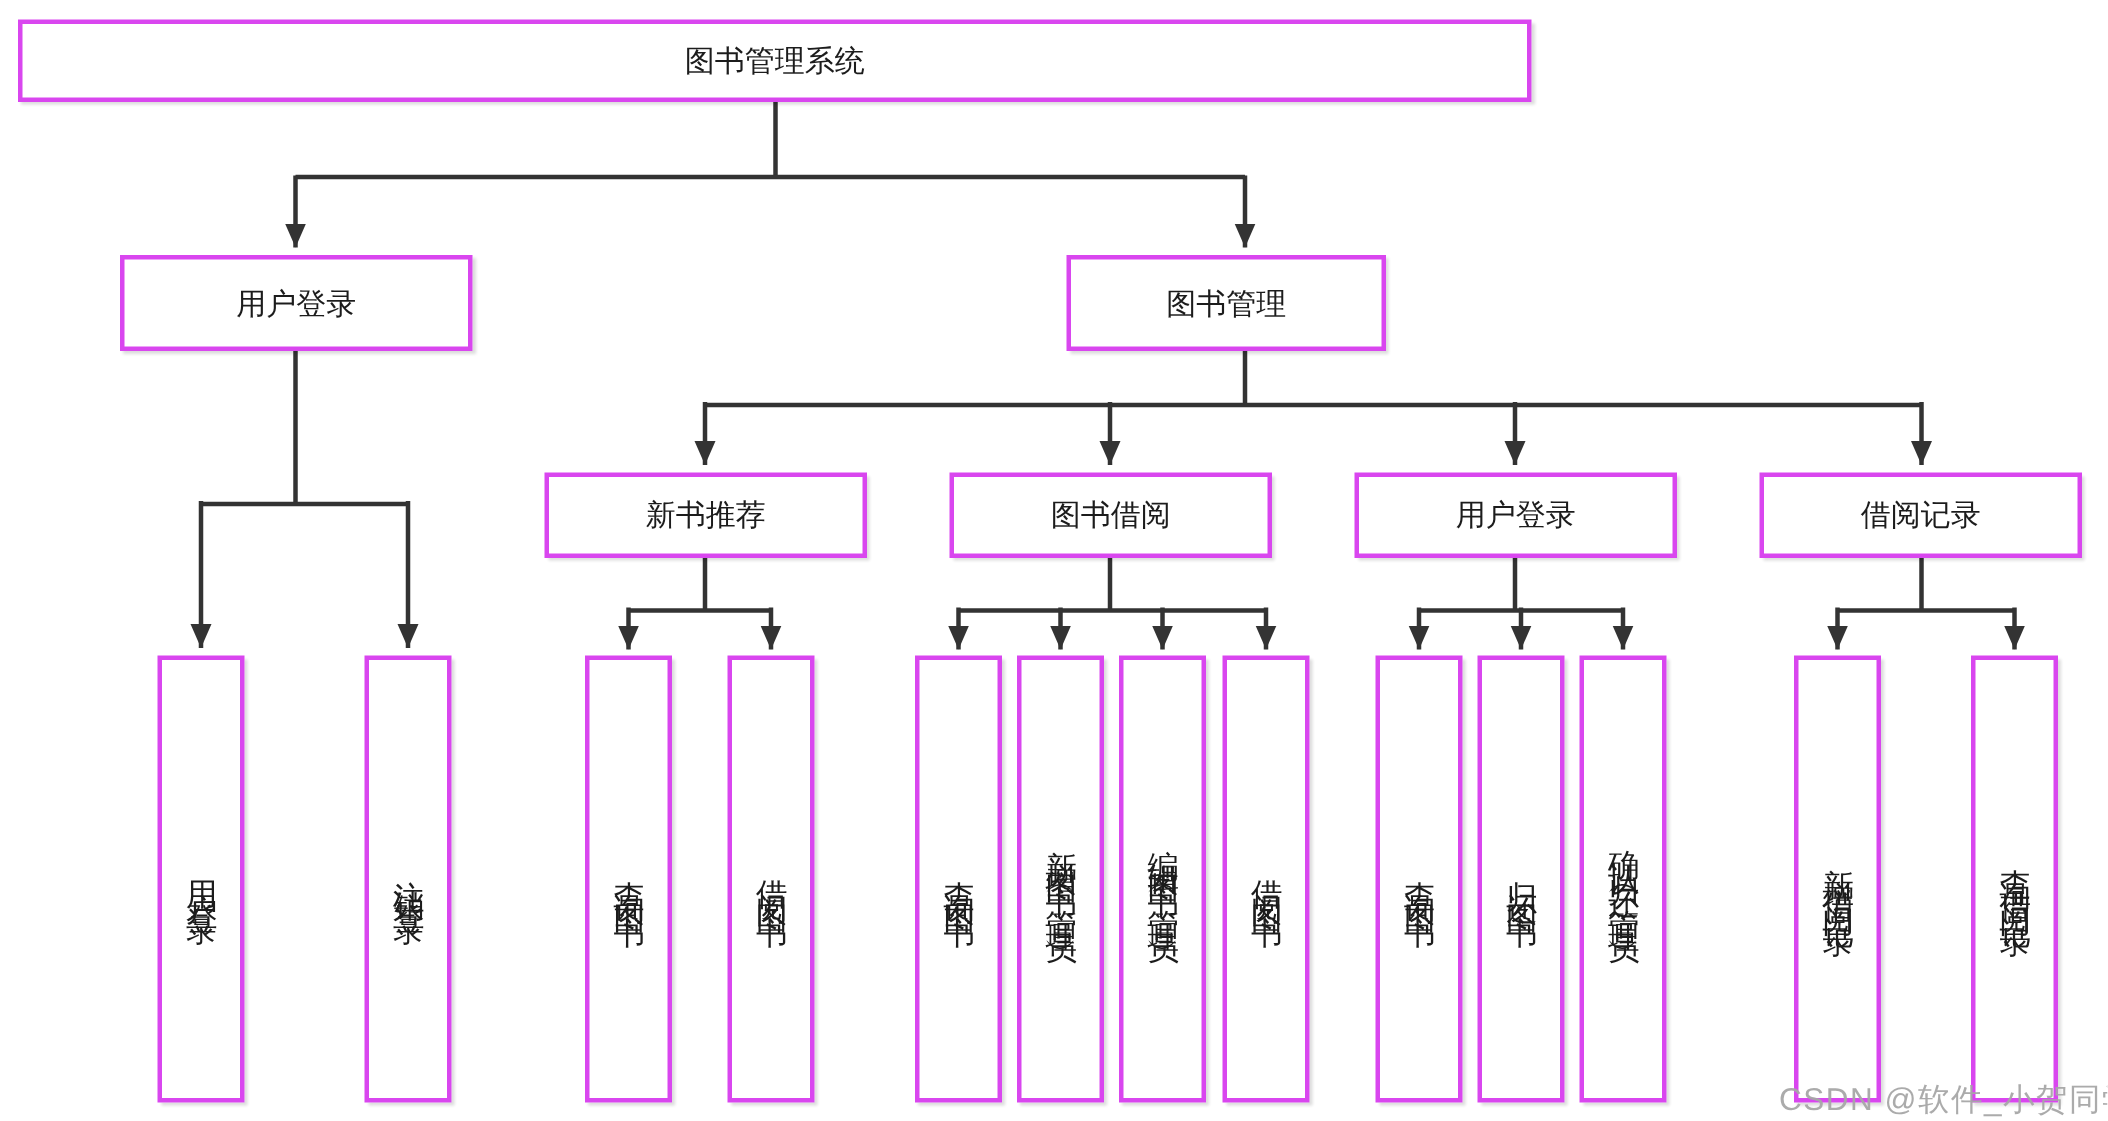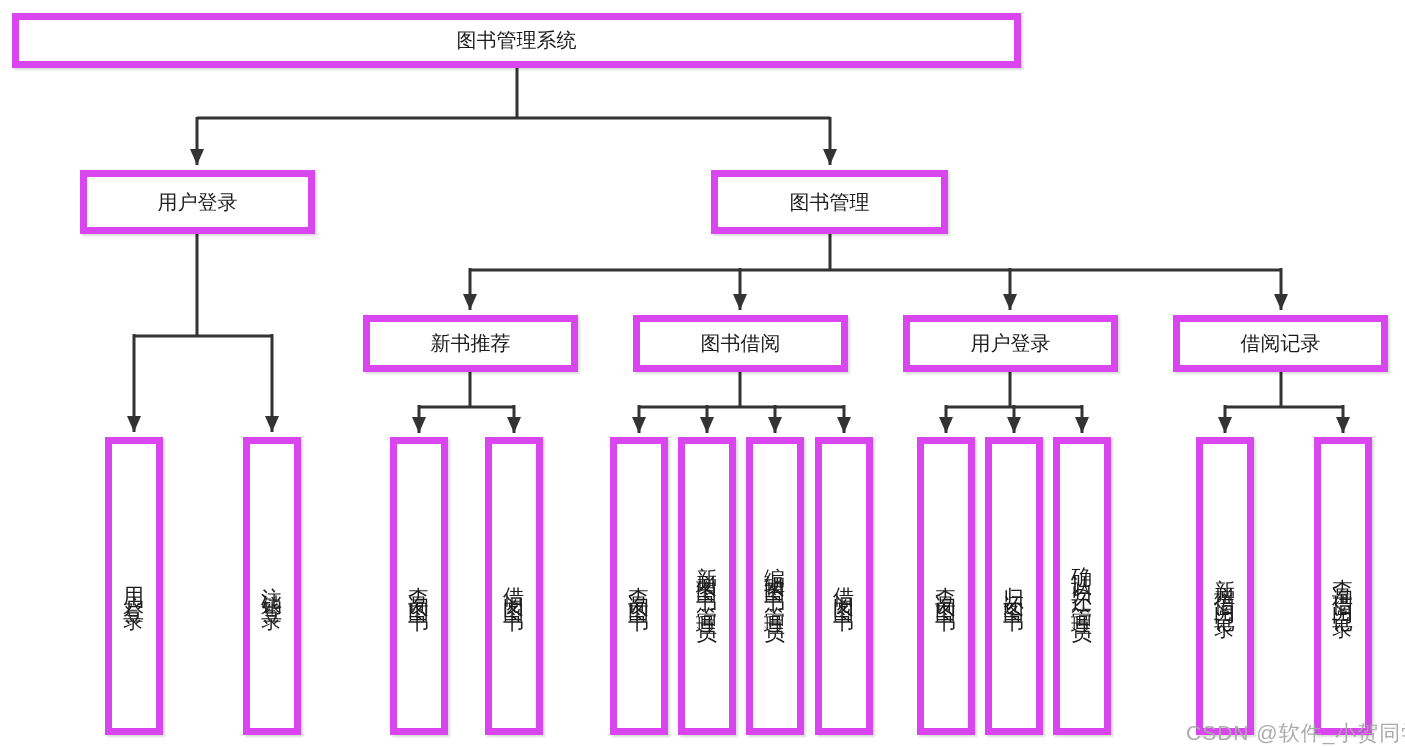--- a/index.html
+++ b/index.html
@@ -2,28 +2,28 @@
 <html><head>
 <meta charset="utf-8">
 <style>
   html,body{margin:0;padding:0;background:#ffffff;}
   #canvas{
     position:relative;width:1405px;height:747px;background:#ffffff;overflow:hidden;
     font-family:"Liberation Sans","DejaVu Sans",sans-serif;color:#1c1c1c;
   }
   #connectors{position:absolute;left:0;top:0;width:1405px;height:747px;}
   .box{
-    position:absolute;background:#ffffff;border:7px solid #d946ef;box-sizing:border-box;
+    position:absolute;background:#ffffff;border:3px solid #d946ef;box-sizing:border-box;
     display:flex;align-items:center;justify-content:center;text-align:right;
     box-shadow:2px 2px 2px rgba(0,0,0,0.14);
   }
   .root{left:12px;top:13px;width:1009px;height:55px;font-size:20px;}
   .l2{top:170px;height:64px;font-size:20px;}
   .l2.user{left:80px;width:235px;}
-  .l2.mgmt{left:711px;width:237px;}
+  .l2.mgmt{left:711px;width:213px;}
   .l3{top:315px;width:215px;height:57px;font-size:20px;}
   .leaf{top:437px;width:58px;height:298px;}
   .leaf .vtext{
     writing-mode:vertical-rl;text-orientation:mixed;
     font-size:21px;letter-spacing:8px;line-height:1;white-space:nowrap;
   }
   .watermark{
     position:absolute;left:1186px;top:719px;font-size:21px;letter-spacing:1px;
     color:rgba(166,166,166,0.95);z-index:5;white-space:nowrap;
   }

